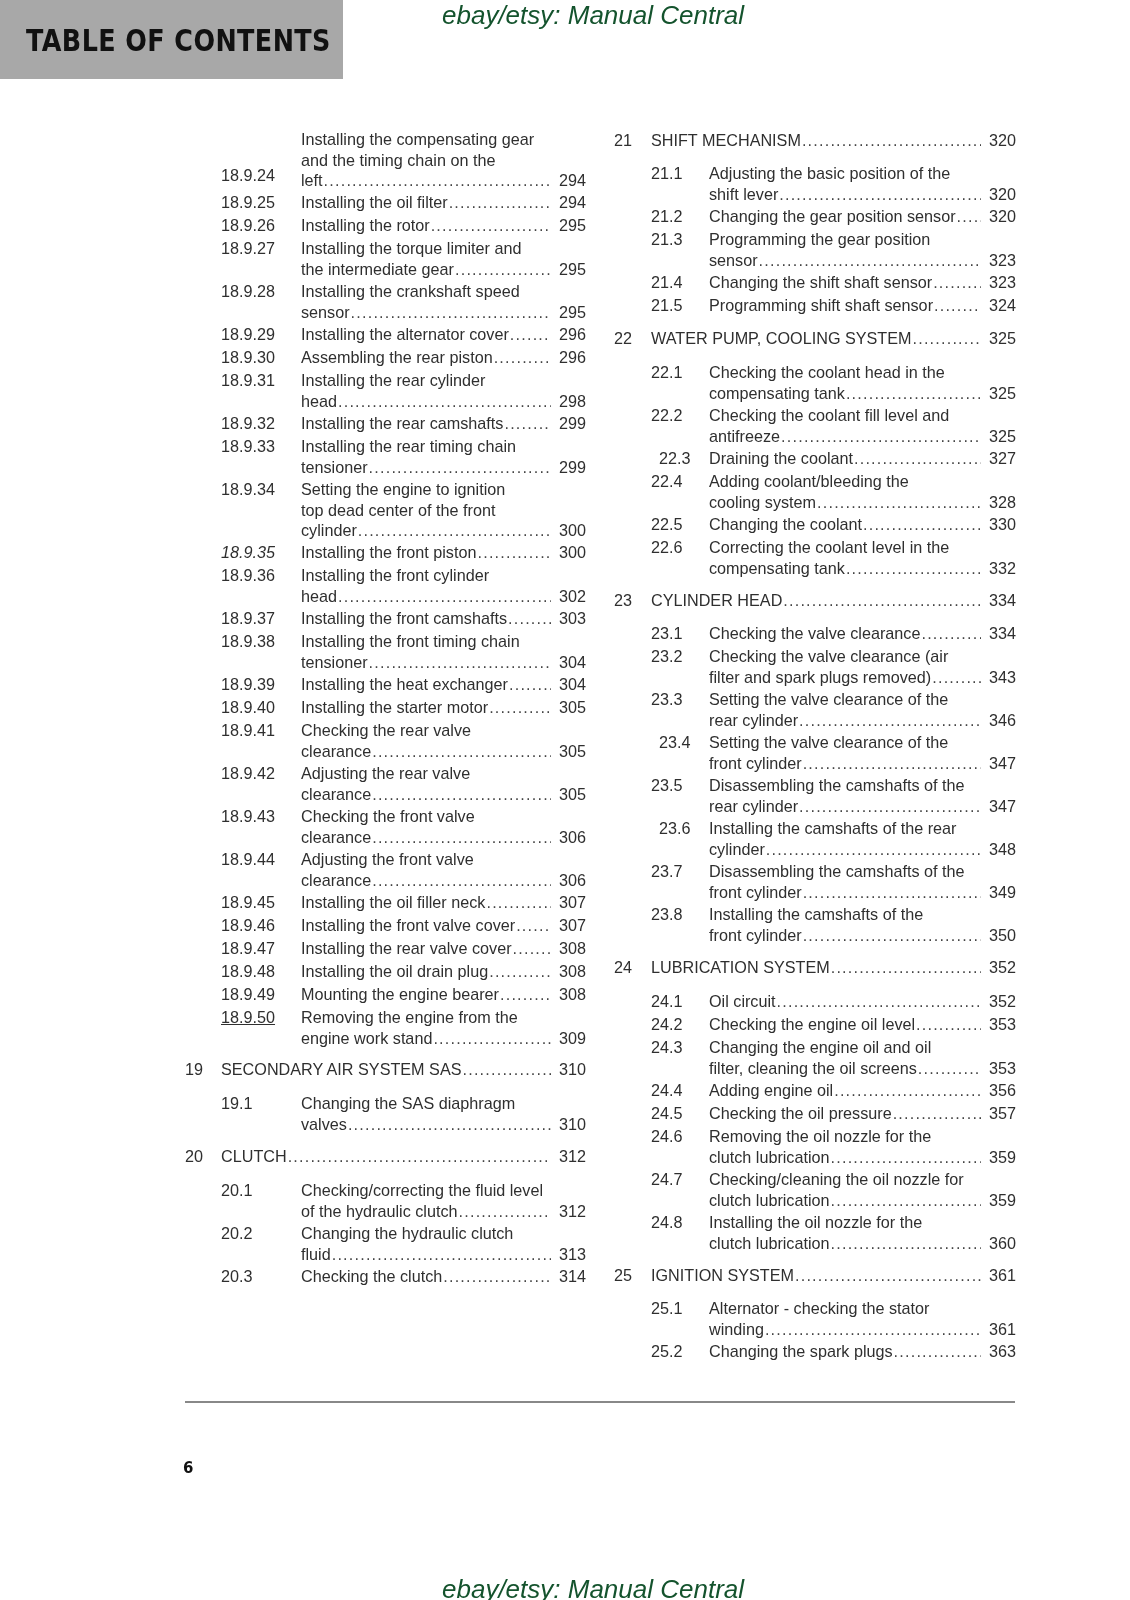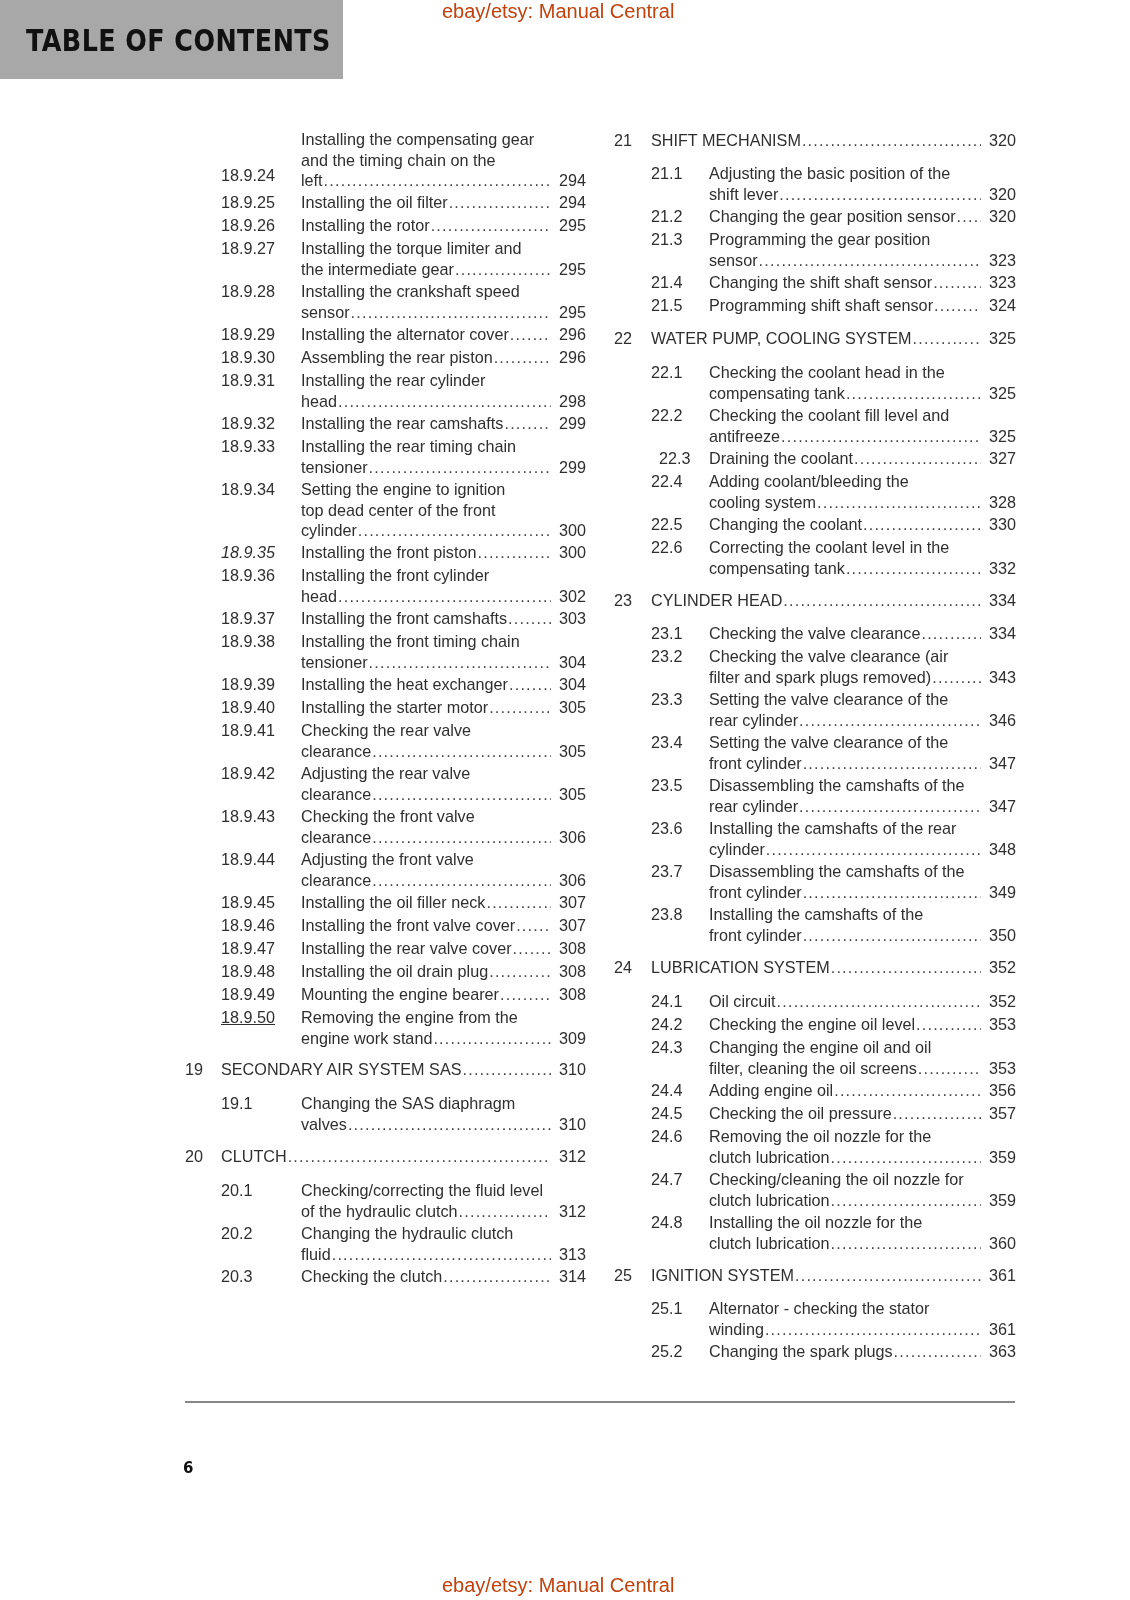--- a/index.html
+++ b/index.html
@@ -2,21 +2,21 @@
 <html><head>
 <meta charset="utf-8">
 <style>
   html, body { margin:0; padding:0; background:#ffffff; }
   body { width:1130px; height:1600px; position:relative; overflow:hidden;
          font-family:"Liberation Sans", sans-serif; color:#2a2a2a; }
   .hdr-box { position:absolute; left:0; top:0; width:343px; height:79px; background:#a8a8a8; }
   .hdr-title { position:absolute; left:26px; top:22px; font-family:"DejaVu Sans", sans-serif;
                font-weight:bold; font-size:31px; letter-spacing:0.5px; color:#111;
                transform:scaleX(0.82); transform-origin:left top; }
-  .watermark { position:absolute; font-family:"Liberation Sans", sans-serif; font-size:20px; color:#c2410c; }
+  .watermark { position:absolute; font-family:"Liberation Sans", sans-serif; font-size:26px; color:#14532d;font-style:italic; }
   .wm-top { left:442px; top:0px; }
   .wm-bot { left:442px; top:1574px; }
   .entry { position:absolute; font-size:16.2px; line-height:20.7px; color:#2f2f2f; }
   .num { position:absolute; top:0; white-space:nowrap; }
   .title { position:absolute; top:0; }
   .line { position:relative; height:20.7px; white-space:nowrap; overflow:hidden; }
   .line.last { display:flex; }
   .line.last .txt { flex:0 0 auto; }
   .line.last .dots { flex:1 1 auto; overflow:hidden; white-space:nowrap; letter-spacing:1.2px; color:#444; padding-left:1px; }
   .line.last .pg { flex:0 0 auto; padding-left:8px; }
@@ -552,21 +552,21 @@
       <div class="title" style="left: 58px; width: 307px;">
         <div class="line"><span class="txt">Setting the valve clearance of the</span></div>
         <div class="line last">
           <span class="txt">rear cylinder </span>
           <span class="dots">........................................................................................................................................................................................................</span>
           <span class="pg">346</span>
         </div>
       </div>
     </div>
     <div class="entry sub" style="left: 651px; top: 732px; width: 365px;">
-      <span class="num" style="left: 0px; text-align: center;">23.4</span>
+      <span class="num" style="left: 8px; text-align: center;">23.4</span>
       <div class="title" style="left: 58px; width: 307px;">
         <div class="line"><span class="txt">Setting the valve clearance of the</span></div>
         <div class="line last">
           <span class="txt">front cylinder</span>
           <span class="dots">........................................................................................................................................................................................................</span>
           <span class="pg">347</span>
         </div>
       </div>
     </div>
     <div class="entry sub" style="left: 651px; top: 775px; width: 365px;">
@@ -574,21 +574,21 @@
       <div class="title" style="left: 58px; width: 307px;">
         <div class="line"><span class="txt">Disassembling the camshafts of the</span></div>
         <div class="line last">
           <span class="txt">rear cylinder </span>
           <span class="dots">........................................................................................................................................................................................................</span>
           <span class="pg">347</span>
         </div>
       </div>
     </div>
     <div class="entry sub" style="left: 651px; top: 818px; width: 365px;">
-      <span class="num" style="left: 0px;">23.6</span>
+      <span class="num" style="left: 8px;">23.6</span>
       <div class="title" style="left: 58px; width: 307px;">
         <div class="line"><span class="txt">Installing the camshafts of the rear</span></div>
         <div class="line last">
           <span class="txt">cylinder</span>
           <span class="dots">........................................................................................................................................................................................................</span>
           <span class="pg">348</span>
         </div>
       </div>
     </div>
     <div class="entry sub" style="left: 651px; top: 861px; width: 365px;">

